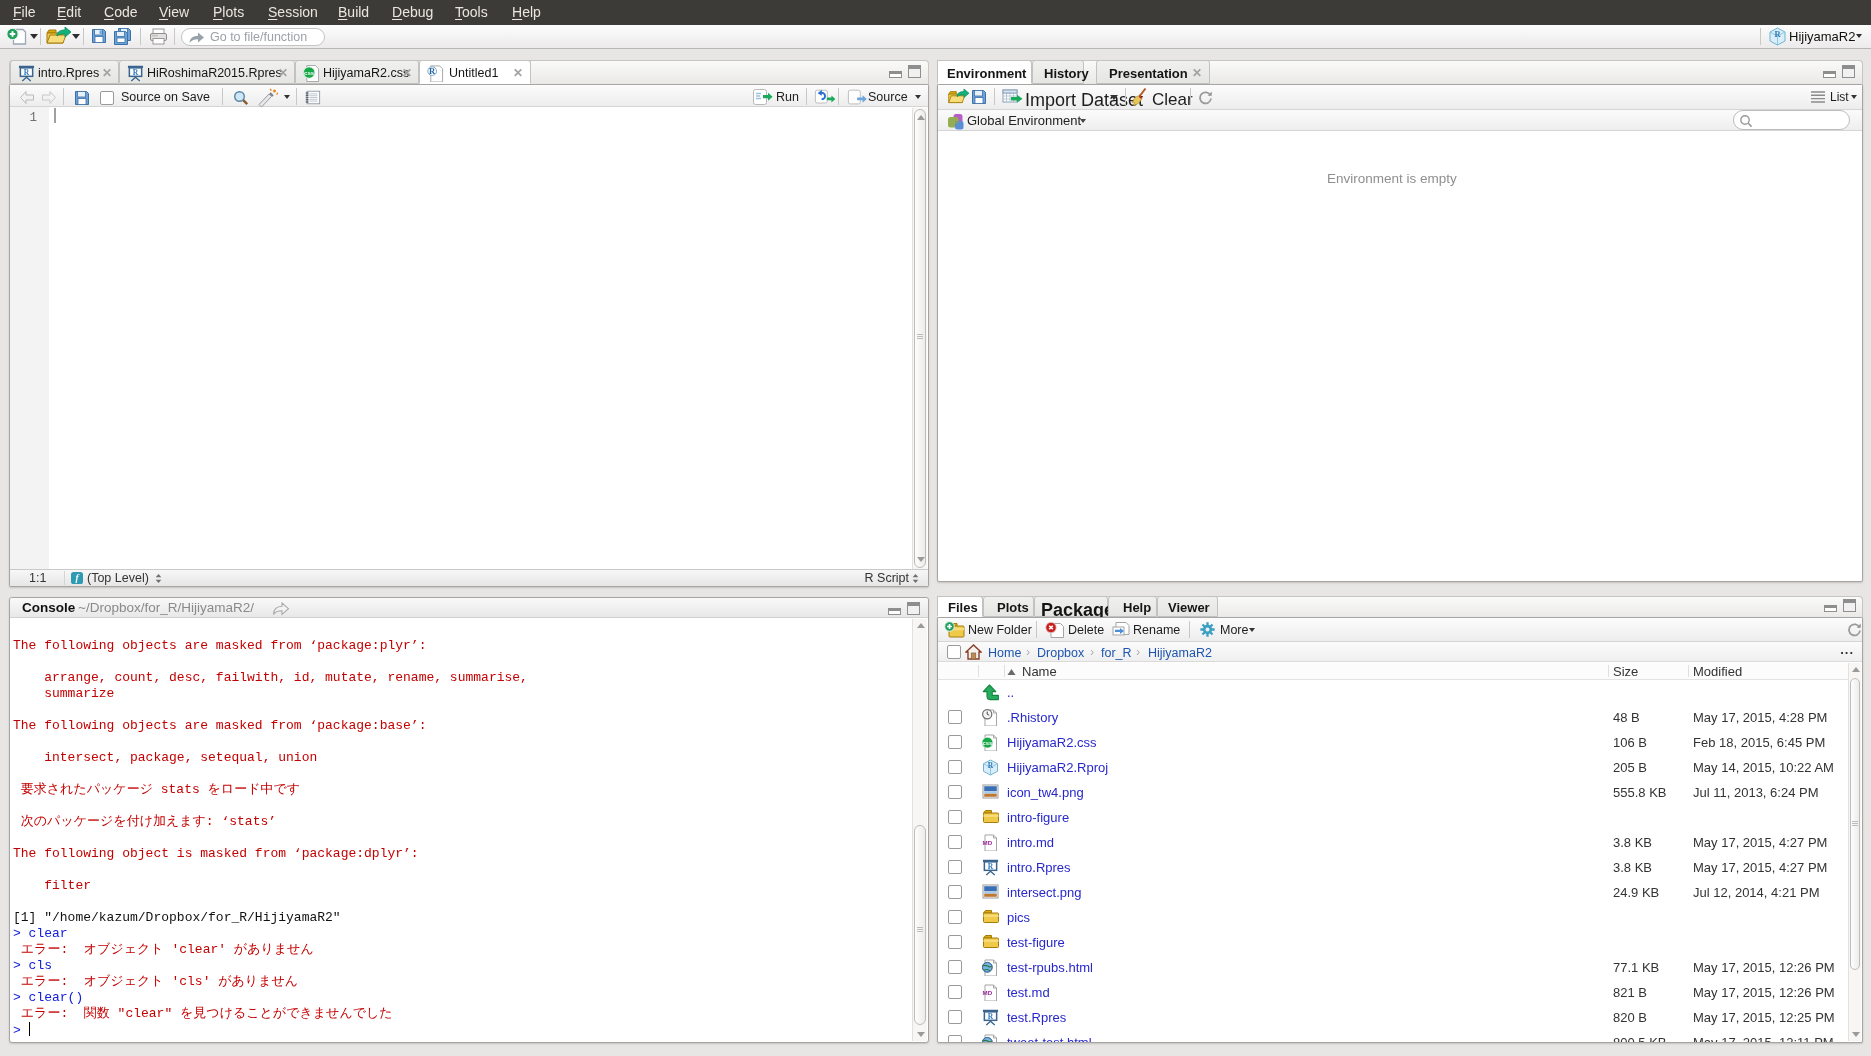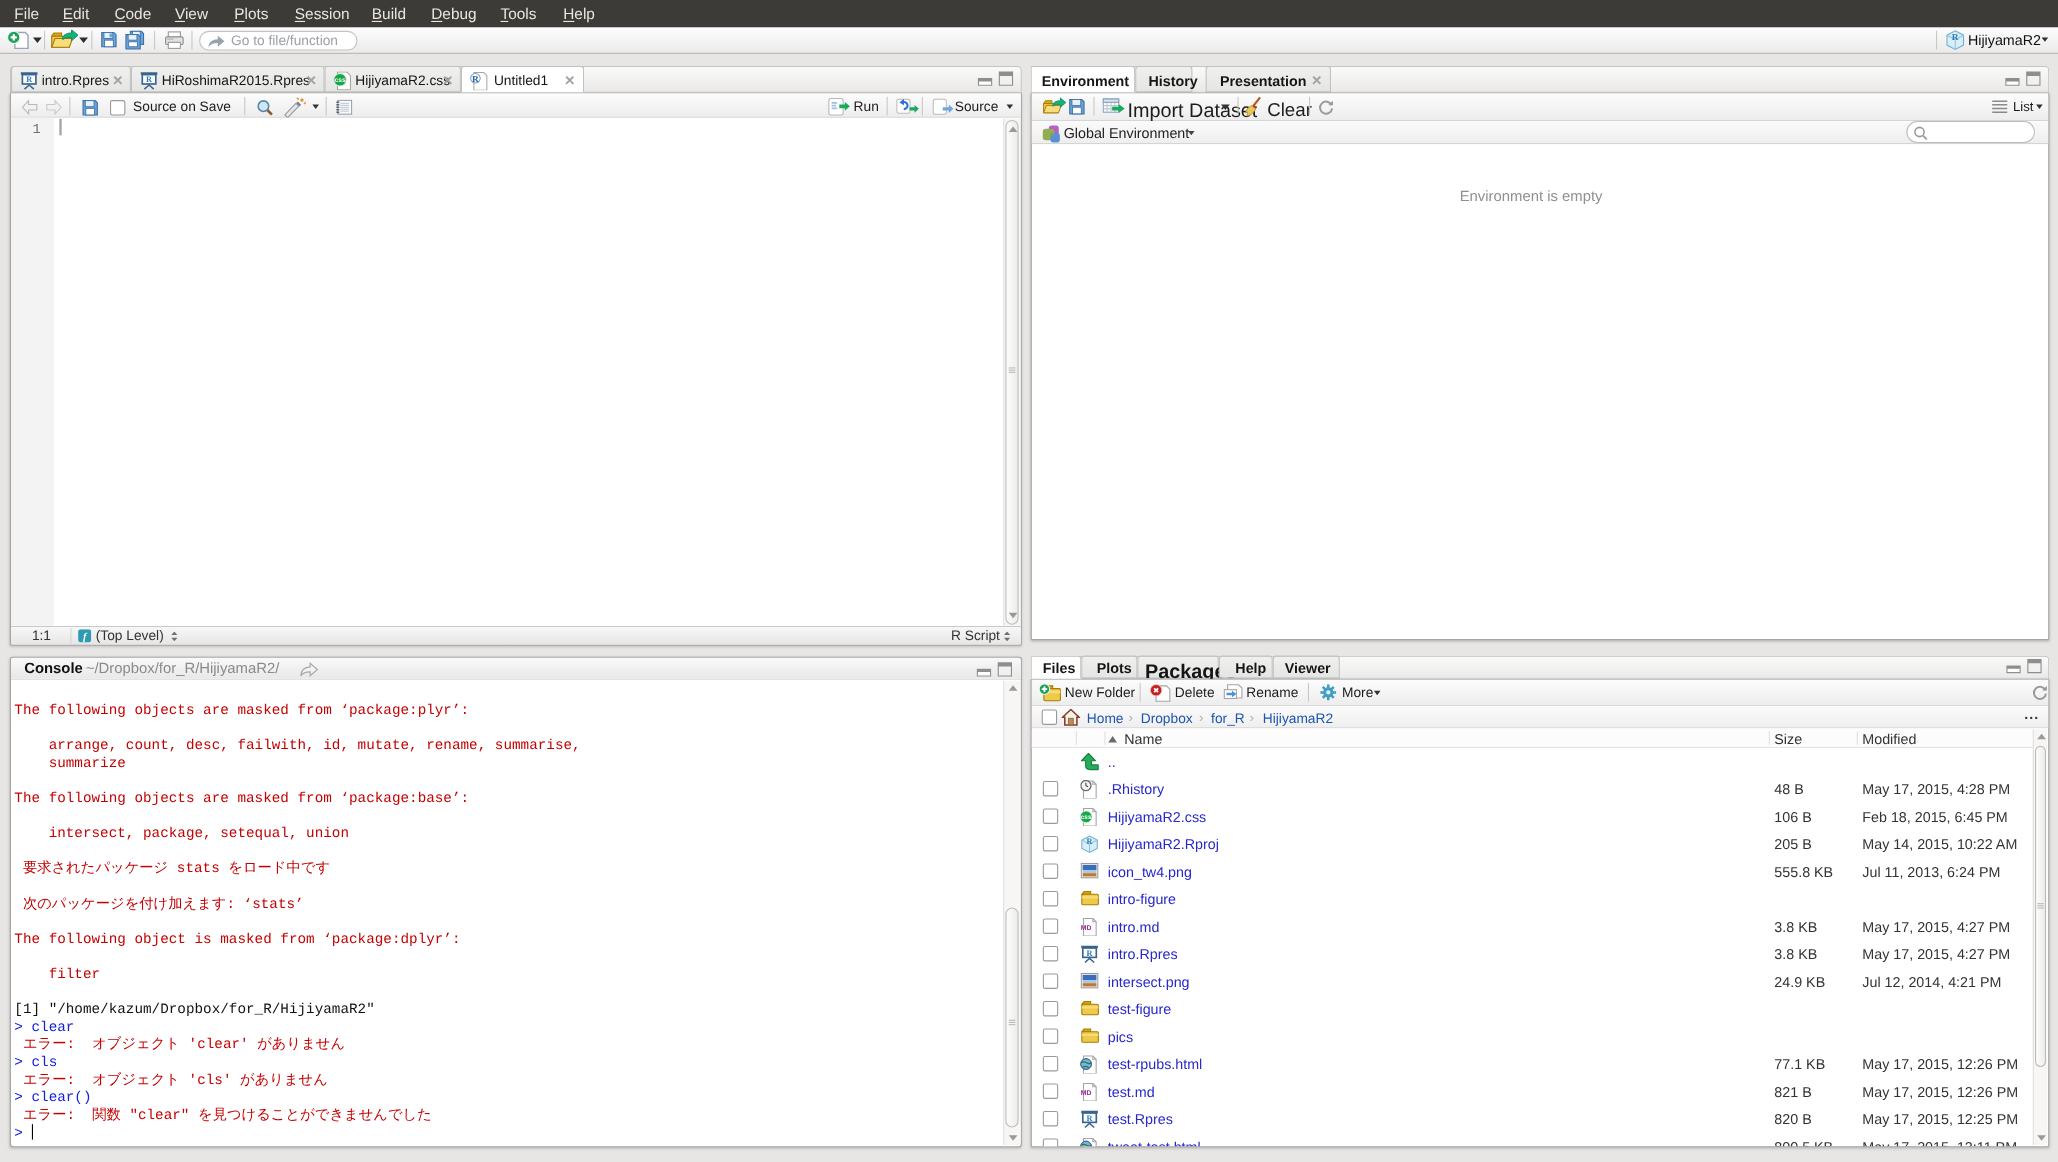--- a/index.html
+++ b/index.html
@@ -573,30 +573,30 @@
           <span class="fsize">24.9 KB</span>
           <span class="fmod">Jul 12, 2014, 4:21 PM</span>
         </div>
 <div class="frow">
           <div class="cb fcb"></div>
           <svg class="ficon" width="18" height="15" viewBox="0 0 18 15">
 <path d="M1.5 4l2-2.5h6V4z" fill="#d8a913" stroke="#a67c07" stroke-width="1"></path>
 <rect x="1.5" y="4" width="15" height="9.5" rx="1" fill="#efc948" stroke="#a67c07" stroke-width="1"></rect>
 <path d="M1.5 6.8h15" stroke="#f7dc7c" stroke-width="2.2"></path>
 </svg>
-          <span class="fname">test-figure</span>
+          <span class="fname">pics</span>
         </div>
 <div class="frow">
           <div class="cb fcb"></div>
           <svg class="ficon" width="18" height="15" viewBox="0 0 18 15">
 <path d="M1.5 4l2-2.5h6V4z" fill="#d8a913" stroke="#a67c07" stroke-width="1"></path>
 <rect x="1.5" y="4" width="15" height="9.5" rx="1" fill="#efc948" stroke="#a67c07" stroke-width="1"></rect>
 <path d="M1.5 6.8h15" stroke="#f7dc7c" stroke-width="2.2"></path>
 </svg>
-          <span class="fname">pics</span>
+          <span class="fname">test-figure</span>
         </div>
 <div class="frow">
           <div class="cb fcb"></div>
           <svg class="ficon" width="16" height="17" viewBox="0 0 16 17">
             <path d="M3 1h8.5l3 3v13H3z" fill="#fff" stroke="#a5a5a5" stroke-width="1"></path>
             <path d="M11.5 1v3h3" fill="none" stroke="#a5a5a5" stroke-width="1"></path>
             <circle cx="5.3" cy="8.3" r="4.9" fill="#7ab3e0" stroke="#3a6a9a" stroke-width=".8"></circle>
             <path d="M1 7.2c2-1.8 4-.5 5.5.3 1.5.8 2.6.4 3.4-.5M2 11.3c2-1.5 4.5-.6 6 .3" stroke="#2a7a3a" stroke-width="1.1" fill="none"></path>
             <circle cx="5.3" cy="8.3" r="4.9" fill="none" stroke="#3a6a9a" stroke-width=".8"></circle>
           </svg>

